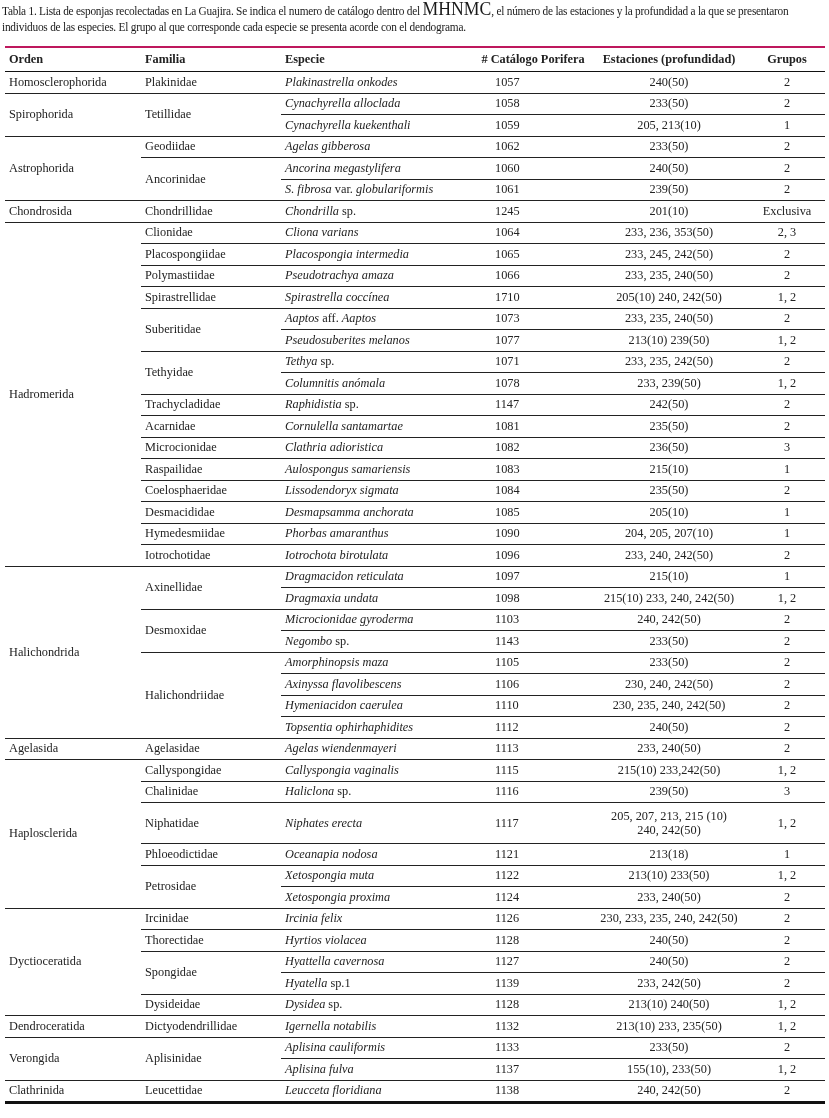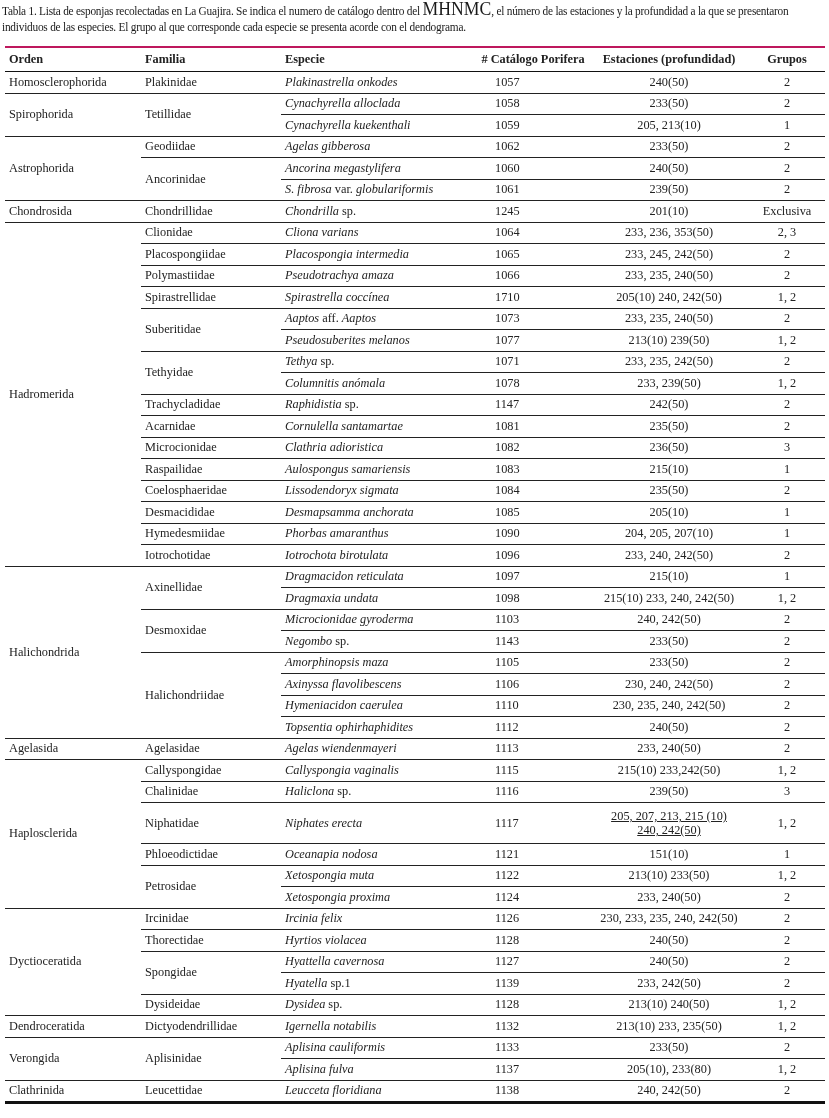--- a/index.html
+++ b/index.html
@@ -7,21 +7,21 @@
   .caption { position: absolute; left: 2px; top: 1px; width: 826px; font-size: 12.2px; line-height: 16px; letter-spacing: -0.25px; color: #1a1a1a; font-family: "Liberation Serif", serif; transform: scaleX(0.93); transform-origin: left top; width: 888px; }
   .caption .big { font-size: 19px; letter-spacing: 0; }
   table { position: absolute; left: 5px; top: 46px; width: 820px; border-collapse: collapse; font-size: 12.3px; table-layout: fixed; }
   th { font-weight: bold; text-align: left; height: 23px; padding: 0 0 0 4px; border-top: 2px solid #be185d; border-bottom: 1.6px solid #111; font-size: 12.3px; }
   td { height: 20.5px; padding: 0 0 0 4px; border-bottom: 1.3px solid #222; vertical-align: middle; white-space: nowrap; }
   td.c, th.c { text-align: center; padding-left: 0; }
   td.num { padding-left: 18px; }
   td.sp { font-style: italic; }
   td.sp .roman { font-style: normal; }
   tr.last td { border-bottom: 3px solid #111; margin-top: 15px; }
-  td.tall { height: 40px; line-height: 14px; text-decoration: underline; }
+  td.tall { height: 40px; line-height: 14px; }
   col.c1 { width: 136px; } col.c2 { width: 140px; } col.c3 { width: 196px; }
   col.c4 { width: 112px; } col.c5 { width: 160px; } col.c6 { width: 76px; }
 </style>
 </head>
 <body>
 
 <div class="caption"><span>Tabla 1. Lista de esponjas recolectadas en La Guajira. Se indica el numero de catálogo dentro del </span><span class="big">MHNMC</span><span>, el número de las estaciones y la profundidad a la que se presentaron individuos de las especies. El grupo al que corresponde cada especie se presenta acorde con el dendograma.</span></div>
 
 <table>
   <colgroup>
@@ -287,21 +287,21 @@
         <td class="c tall">
           <div>205, 207, 213, 215 (10)</div>
           <div>240, 242(50)</div>
         </td>
         <td class="c">1, 2</td>
       </tr>
       <tr>
         <td rowspan="1">Phloeodictidae</td>
         <td class="sp"><span>Oceanapia nodosa</span></td>
         <td class="num">1121</td>
-        <td class="c">151(10)</td>
+        <td class="c">213(18)</td>
         <td class="c">1</td>
       </tr>
       <tr>
         <td rowspan="2">Petrosidae</td>
         <td class="sp"><span>Xetospongia muta</span></td>
         <td class="num">1122</td>
         <td class="c">213(10) 233(50)</td>
         <td class="c">1, 2</td>
       </tr>
       <tr>
@@ -357,21 +357,21 @@
         <td rowspan="2">Verongida</td>
         <td rowspan="2">Aplisinidae</td>
         <td class="sp"><span>Aplisina cauliformis</span></td>
         <td class="num">1133</td>
         <td class="c">233(50)</td>
         <td class="c">2</td>
       </tr>
       <tr>
         <td class="sp"><span>Aplisina fulva</span></td>
         <td class="num">1137</td>
-        <td class="c">205(10), 233(80)</td>
+        <td class="c">155(10), 233(50)</td>
         <td class="c">1, 2</td>
       </tr>
       <tr class="last">
         <td rowspan="1" style="border-bottom: 3px solid rgb(17, 17, 17);">Clathrinida</td>
         <td rowspan="1">Leucettidae</td>
         <td class="sp"><span>Leucceta floridiana</span></td>
         <td class="num">1138</td>
         <td class="c">240, 242(50)</td>
         <td class="c">2</td>
       </tr>

